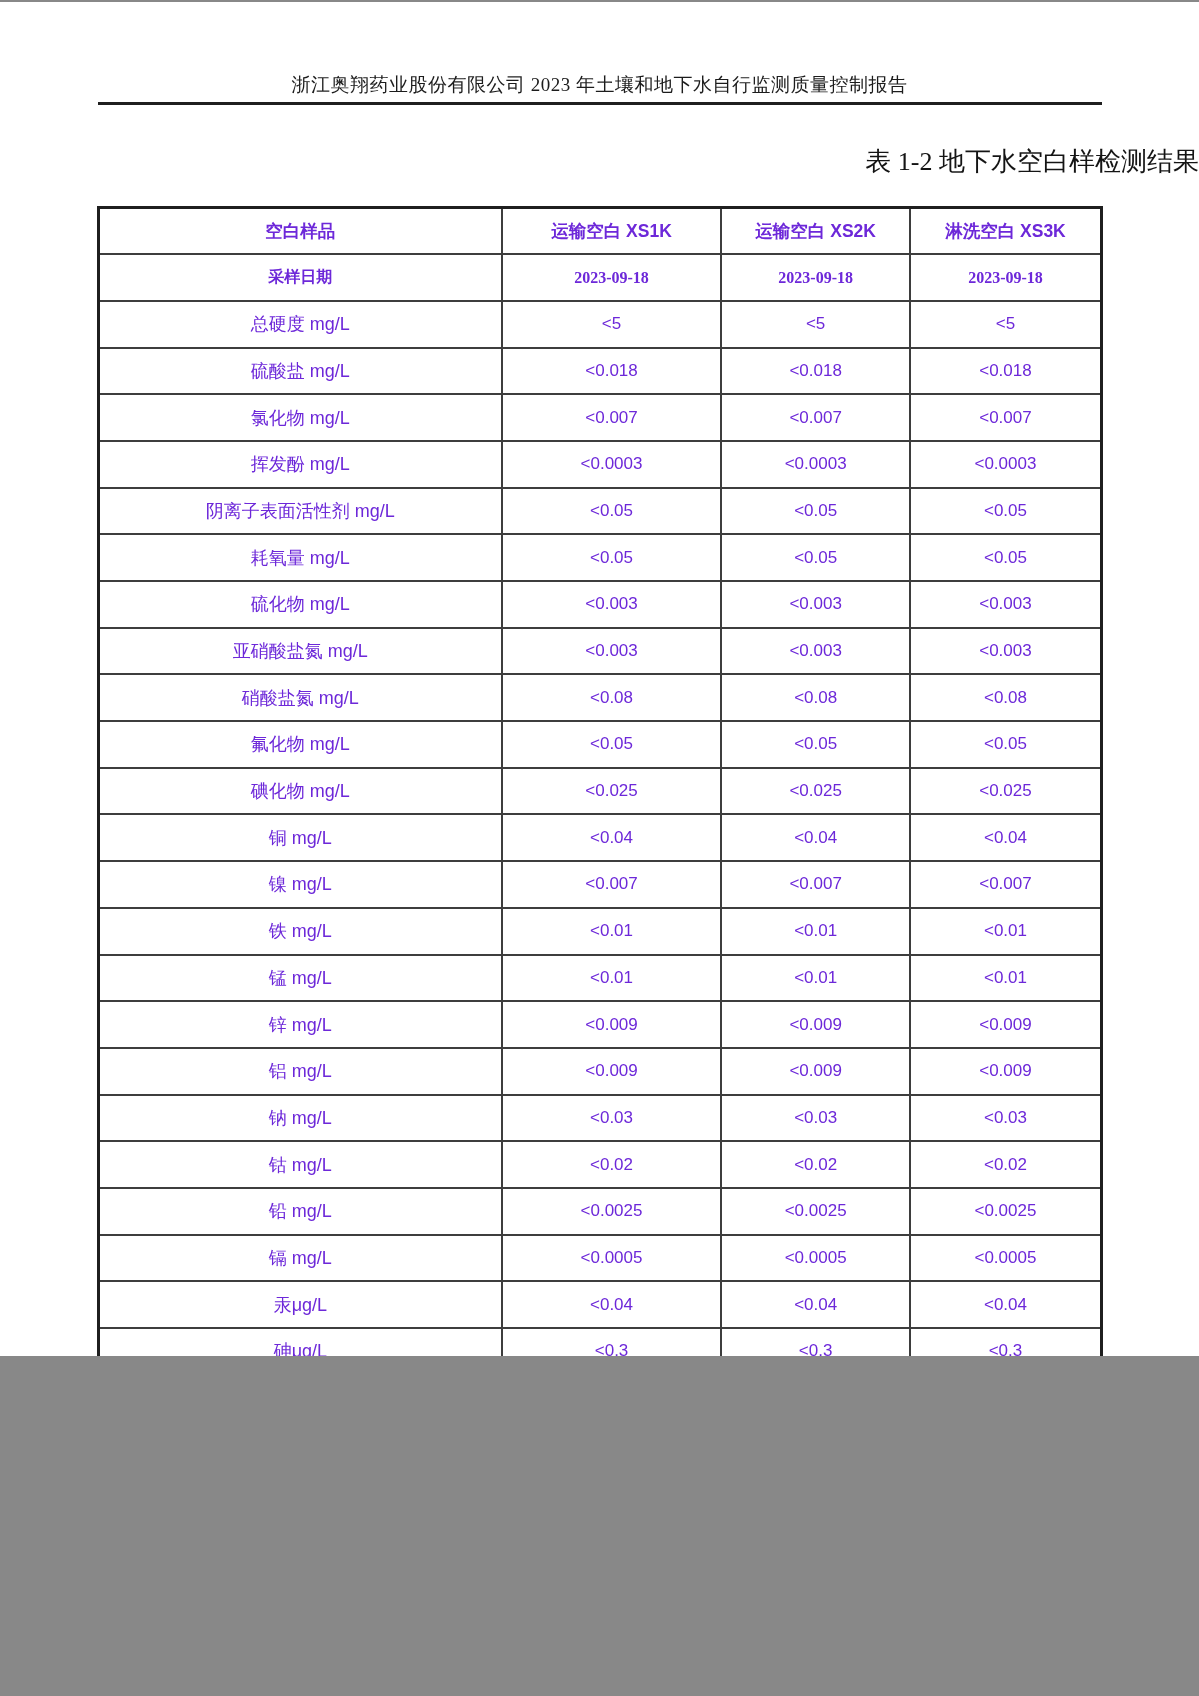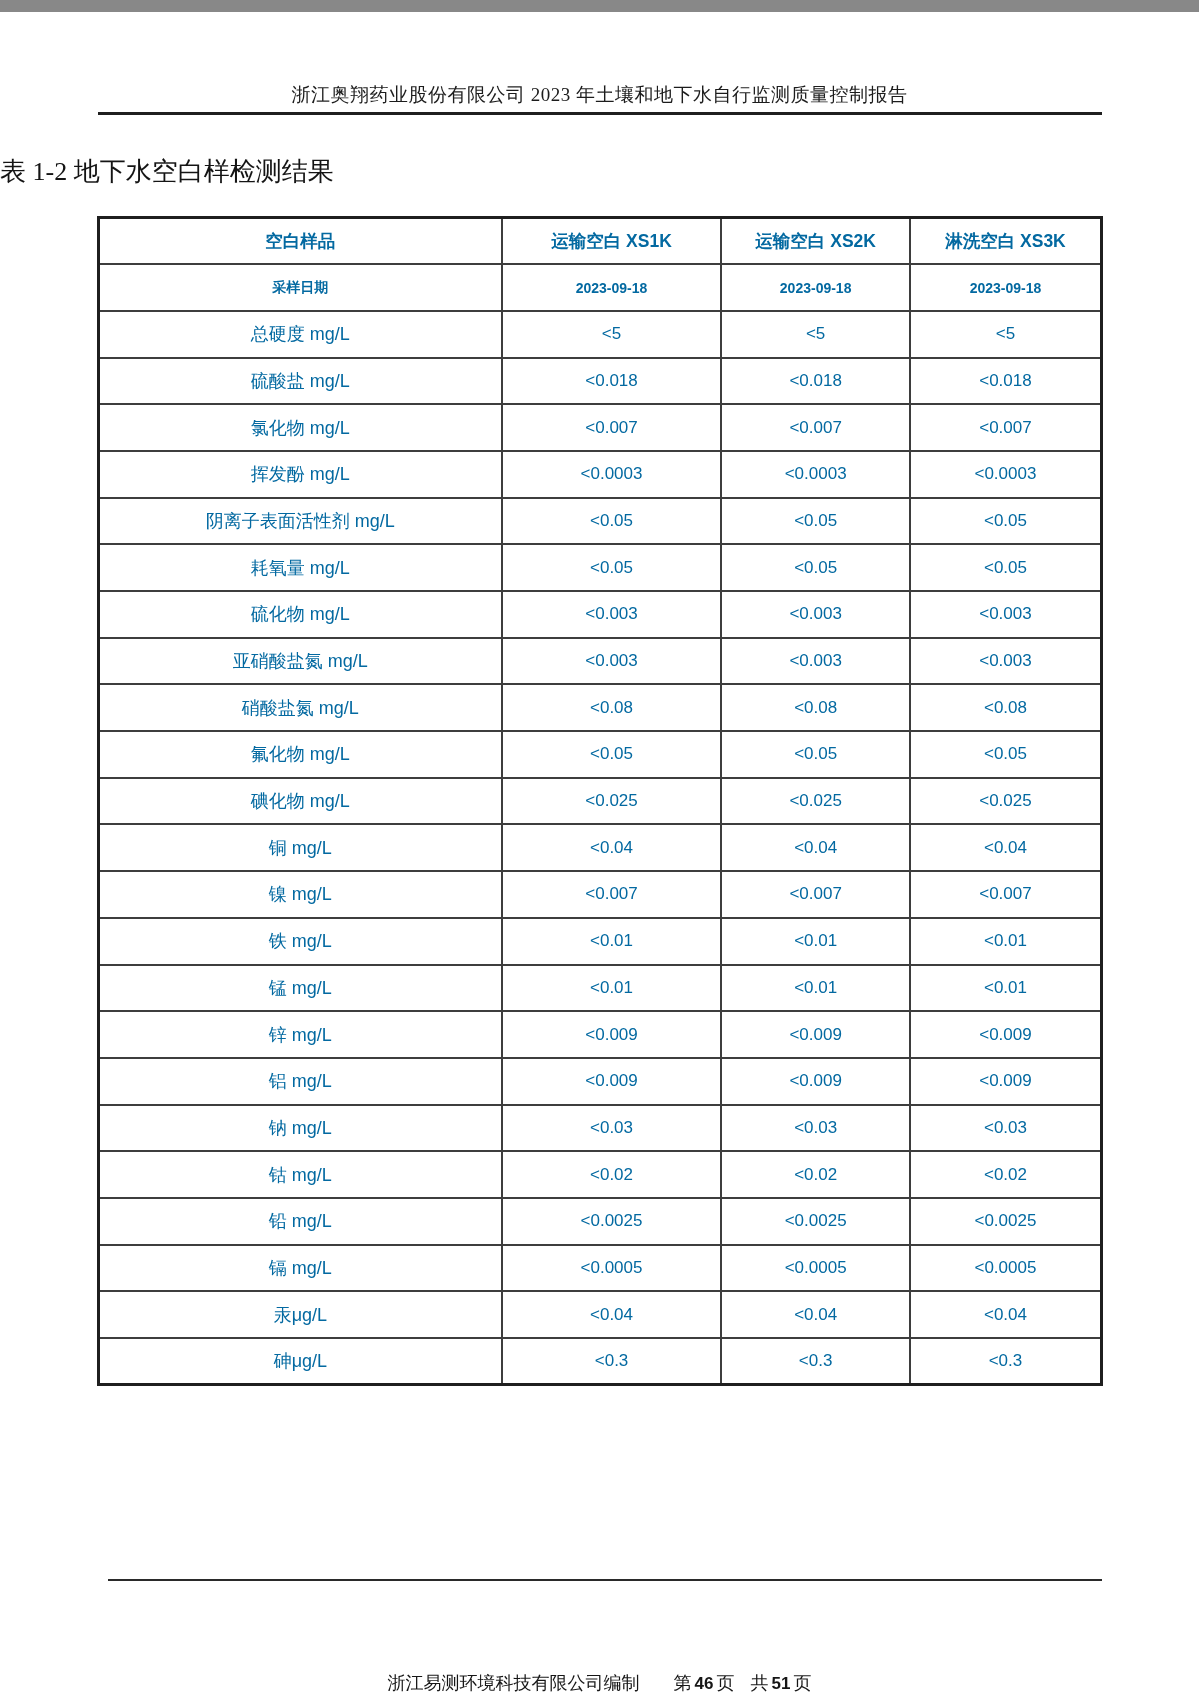--- a/index.html
+++ b/index.html
@@ -1,21 +1,21 @@
 <!DOCTYPE html>
 <html><head>
 <meta charset="utf-8">
 <style>
   * { margin: 0; padding: 0; box-sizing: border-box; }
   html, body { background: #888; }
   .page {
     position: relative;
     width: 1199px;
-    height: 1684px;
-    margin: 12px auto;
+    height: 1354px;
+    margin: 2px auto;
     background: #ffffff;
     font-family: "Liberation Serif", serif;
     color: #1a1a1a;
     overflow: hidden;
   }
   .doc-header-text {
     position: absolute;
     top: 70px; left: 0; right: 0;
     text-align: center;
     font-size: 19px;
@@ -24,52 +24,52 @@
     white-space: nowrap;
   }
   .doc-header-rule {
     position: absolute;
     top: 100px; left: 98px; width: 1004px;
     border-top: 3px solid #1f1f1f;
   }
   .doc-title {
     position: absolute;
     top: 142px; left: 0; right: 0;
-    text-align: left;
+    text-align: right;
     font-size: 26px;
     font-weight: 400;
     color: #141414;
     white-space: nowrap;
   }
   table.blank-table {
     position: absolute;
     top: 204px; left: 97px;
     width: 1006px;
     border-collapse: collapse;
     table-layout: fixed;
     border: 3px solid #1f1f1f;
     font-family: "Liberation Sans", sans-serif;
     font-size: 17px;
-    color: #0369a1;
+    color: #6d28d9;
   }
   table.blank-table col.c1 { width: 40.2%; }
   table.blank-table col.c2 { width: 21.9%; }
   table.blank-table col.c3 { width: 18.8%; }
   table.blank-table col.c4 { width: 19.1%; }
   table.blank-table tr { height: 46.7px; }
   table.blank-table th,
   table.blank-table td {
     border: 2px solid #3d3d3d;
     text-align: center;
     vertical-align: middle;
     padding: 2px 4px;
     font-weight: 400;
   }
   table.blank-table thead th { font-weight: 700; font-size: 17.5px; }
-  table.blank-table tr.bold-row td { font-weight: 700; font-size: 14px; }
+  table.blank-table tr.bold-row td { font-weight: 700; font-size: 16px; font-family: Liberation Serif, serif; }
   table.blank-table td.lbl { font-size: 18px; }
   .doc-footer-rule {
     position: absolute;
     top: 1567px; left: 108px; width: 994px;
     border-top: 2.5px solid #2a2a2a;
   }
   .doc-footer {
     position: absolute;
     top: 1659px; left: 0; right: 0;
     text-align: center;

